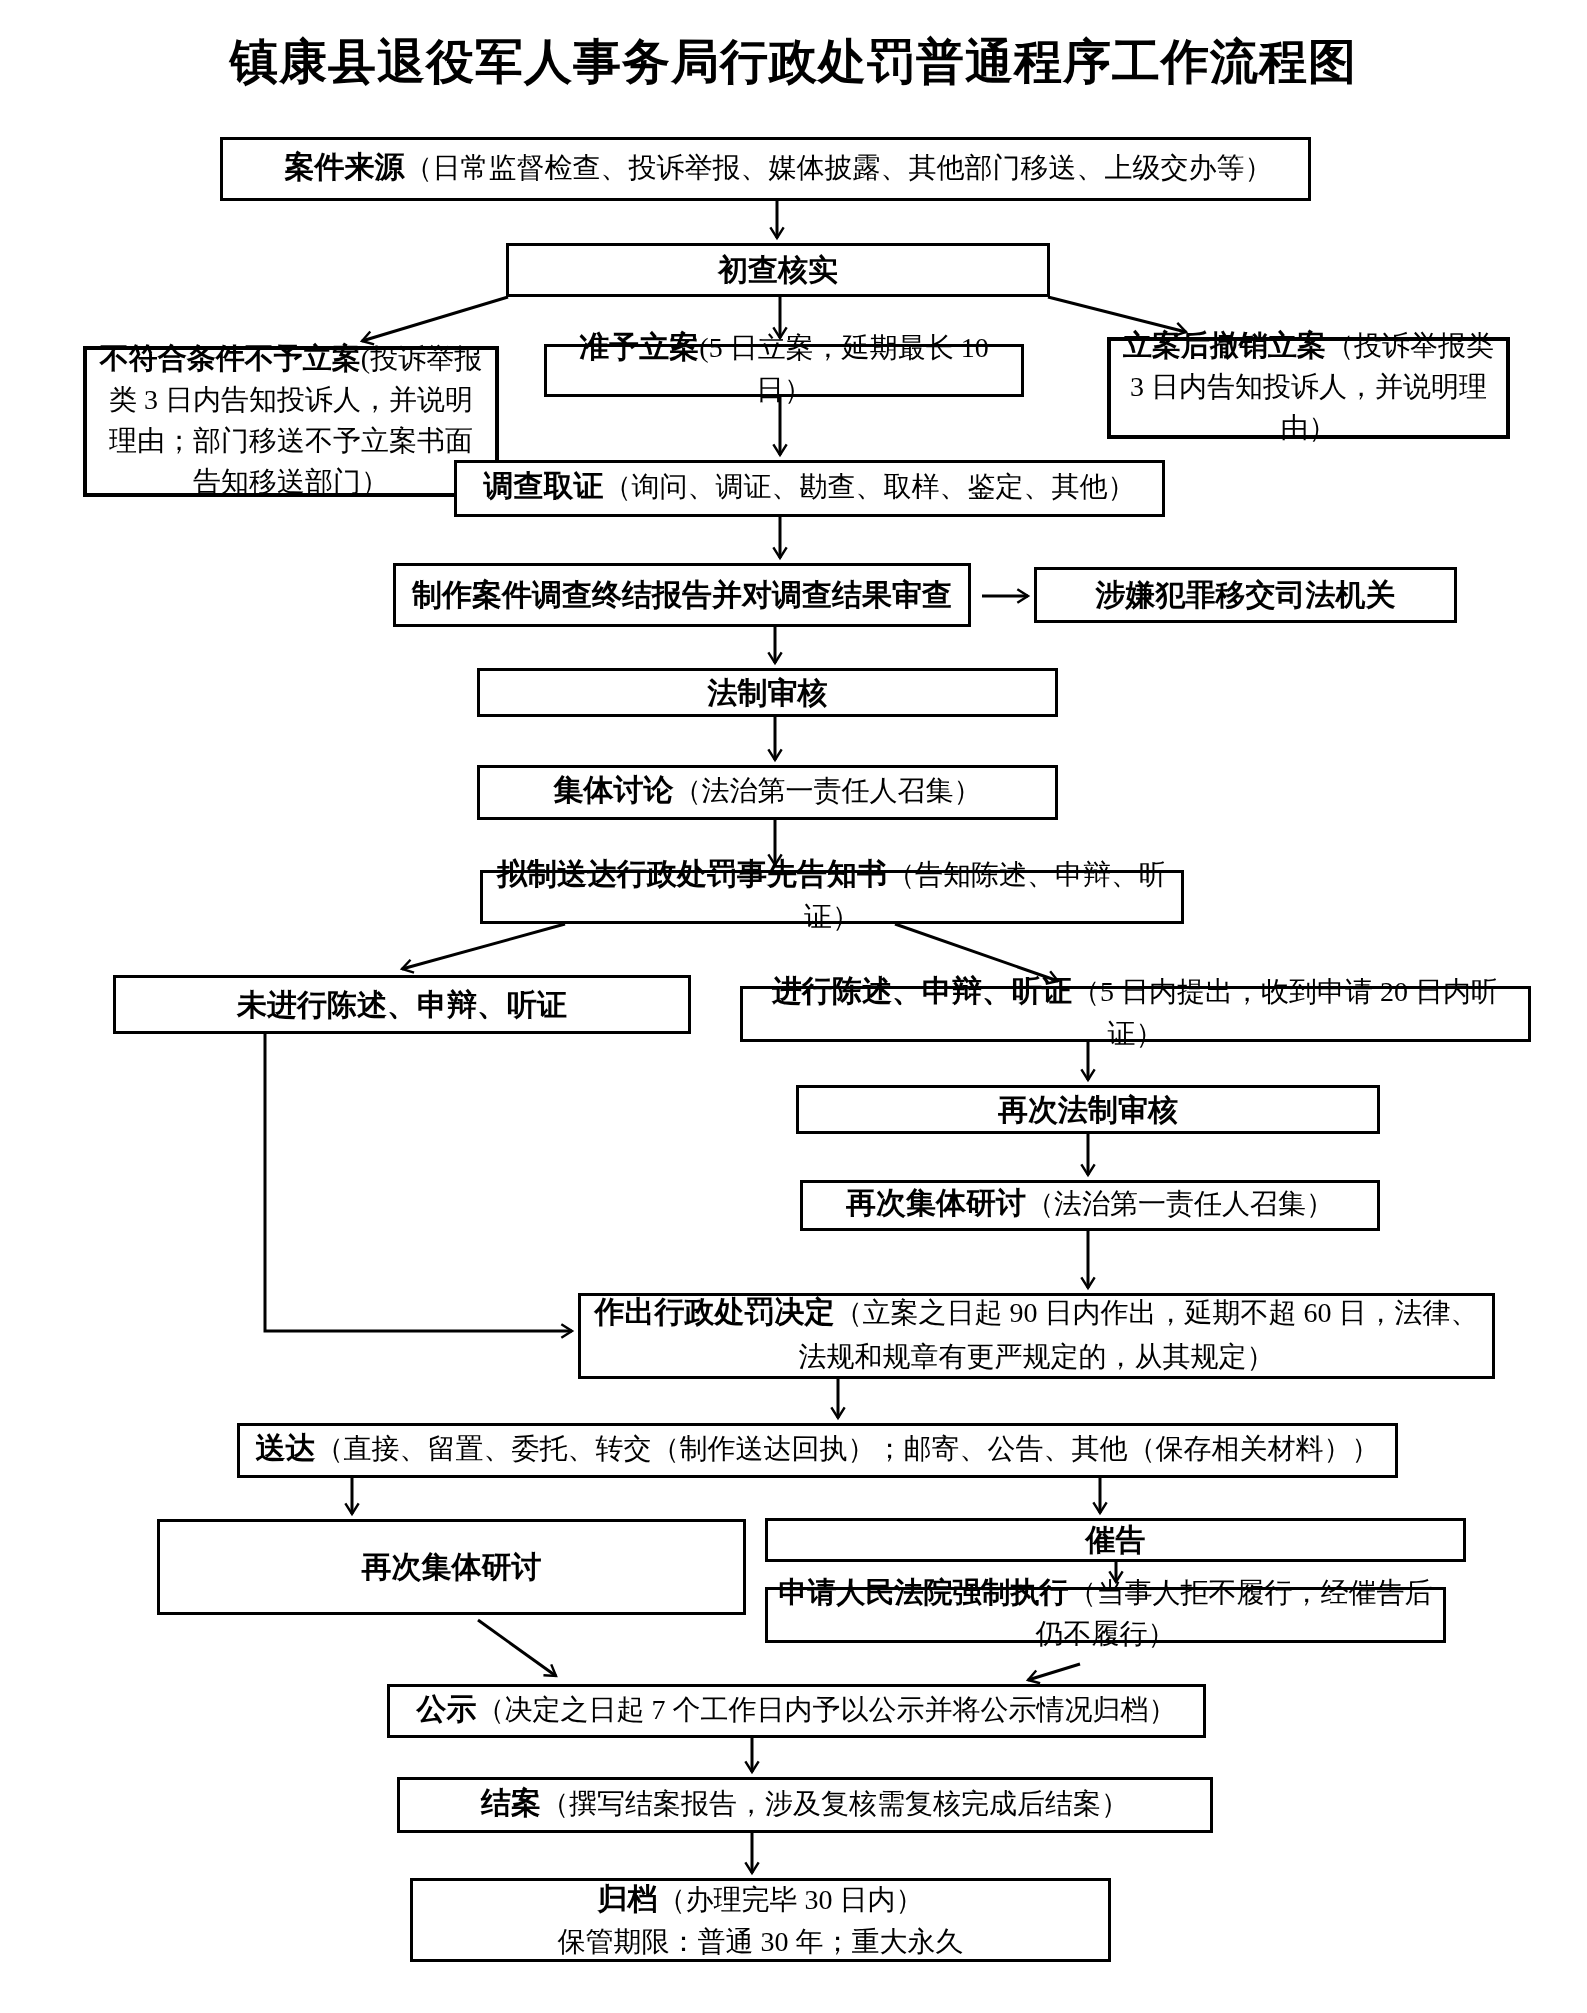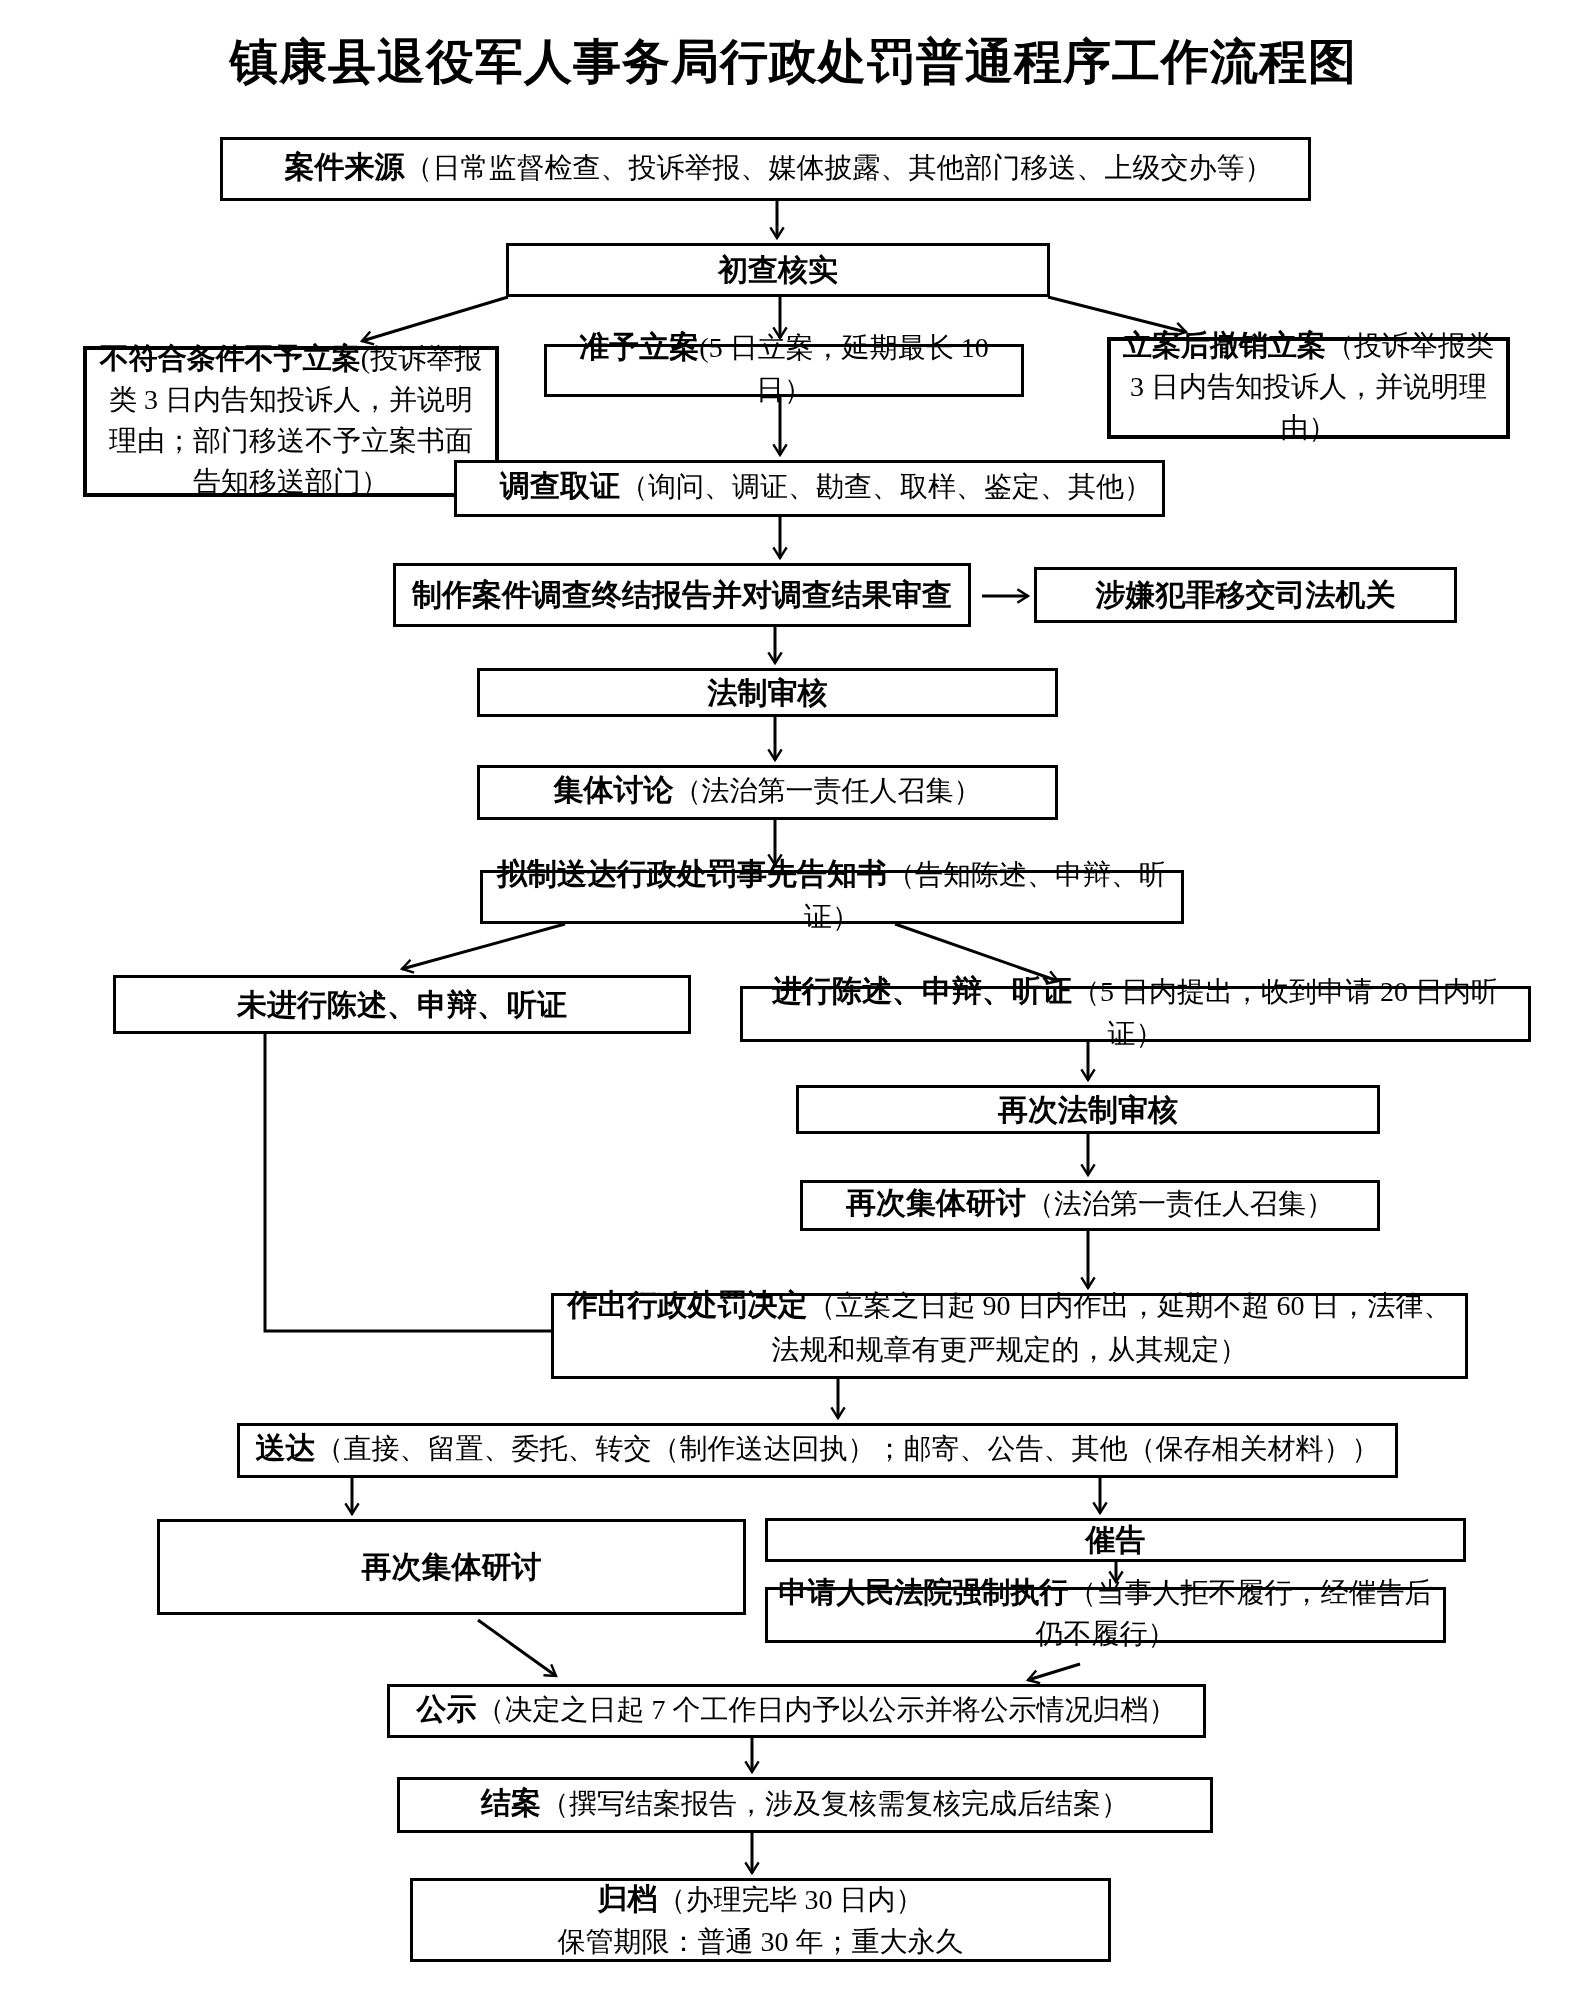--- a/index.html
+++ b/index.html
@@ -99,21 +99,21 @@
   </div>
 
   <div class="node" style="left:544px;top:344px;width:480px;height:53px;">
     <span><span class="lead">准予立案</span><span class="note">(5 日立案，延期最长 10 日）</span></span>
   </div>
 
   <div class="node" style="left:1107px;top:337px;width:403px;height:102px;border-width:4px;line-height:37px;">
     <span><span class="lead" style="font-size:29px">立案后撤销立案</span><span class="note">（投诉举报类 3 日内告知投诉人，并说明理由）</span></span>
   </div>
 
-  <div class="node" style="left:454px;top:460px;width:711px;height:57px;justify-content:flex-end;">
+  <div class="node" style="left:454px;top:460px;width:711px;height:57px;">
     <span><span class="lead">调查取证</span><span class="note">（询问、调证、勘查、取样、鉴定、其他）</span></span>
   </div>
 
   <div class="node" style="left:393px;top:563px;width:578px;height:64px;">
     <span class="lead">制作案件调查终结报告并对调查结果审查</span>
   </div>
 
   <div class="node" style="left:1034px;top:567px;width:423px;height:56px;">
     <span class="lead">涉嫌犯罪移交司法机关</span>
   </div>
@@ -139,21 +139,21 @@
   </div>
 
   <div class="node" style="left:796px;top:1085px;width:584px;height:49px;">
     <span class="lead">再次法制审核</span>
   </div>
 
   <div class="node" style="left:800px;top:1180px;width:580px;height:51px;">
     <span><span class="lead">再次集体研讨</span><span class="note">（法治第一责任人召集）</span></span>
   </div>
 
-  <div class="node" style="left:551px;top:1293px;width:917px;height:86px;line-height:40px;align-items:flex-end;">
+  <div class="node" style="left:578px;top:1293px;width:917px;height:86px;line-height:40px;">
     <span><span class="lead">作出行政处罚决定</span><span class="note">（立案之日起 90 日内作出，延期不超 60 日，法律、法规和规章有更严规定的，从其规定）</span></span>
   </div>
 
   <div class="node" style="left:237px;top:1423px;width:1161px;height:55px;">
     <span><span class="lead">送达</span><span class="note">（直接、留置、委托、转交（制作送达回执）；邮寄、公告、其他（保存相关材料））</span></span>
   </div>
 
   <div class="node" style="left:157px;top:1519px;width:589px;height:96px;">
     <span class="lead">再次集体研讨</span>
   </div>

